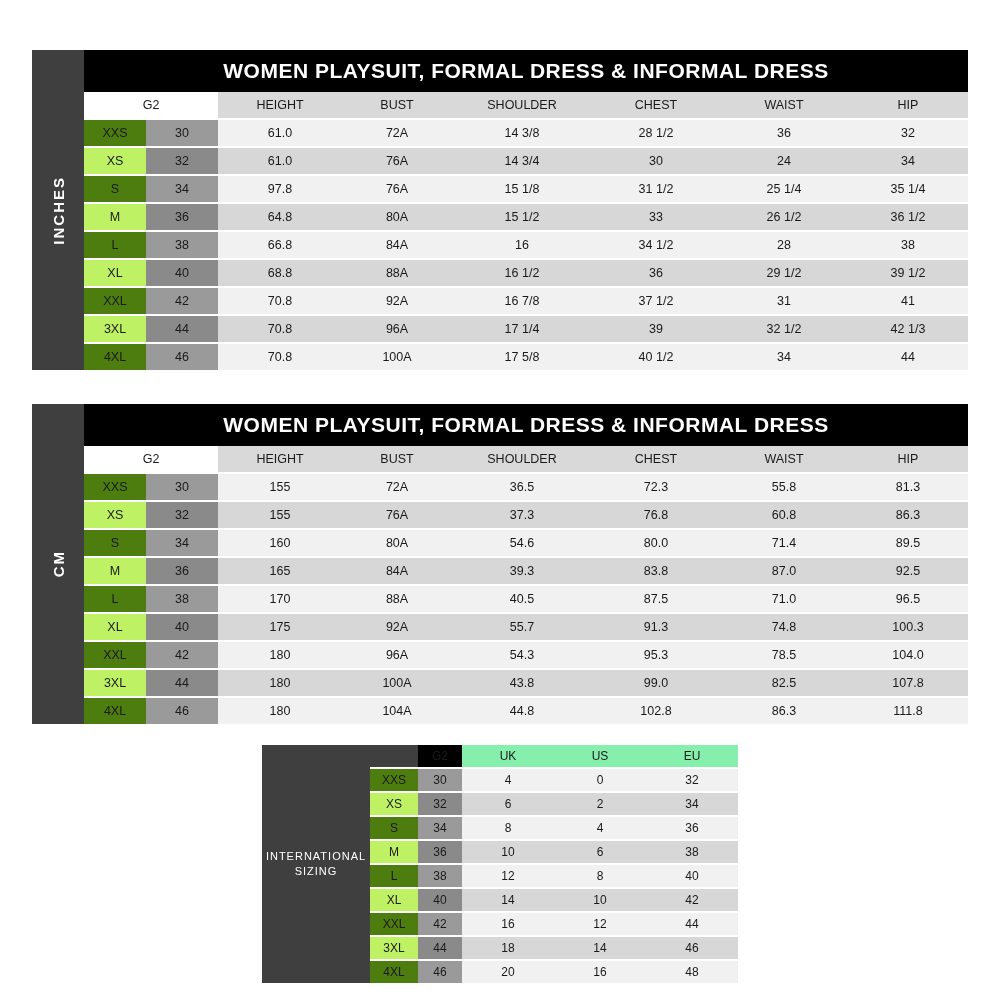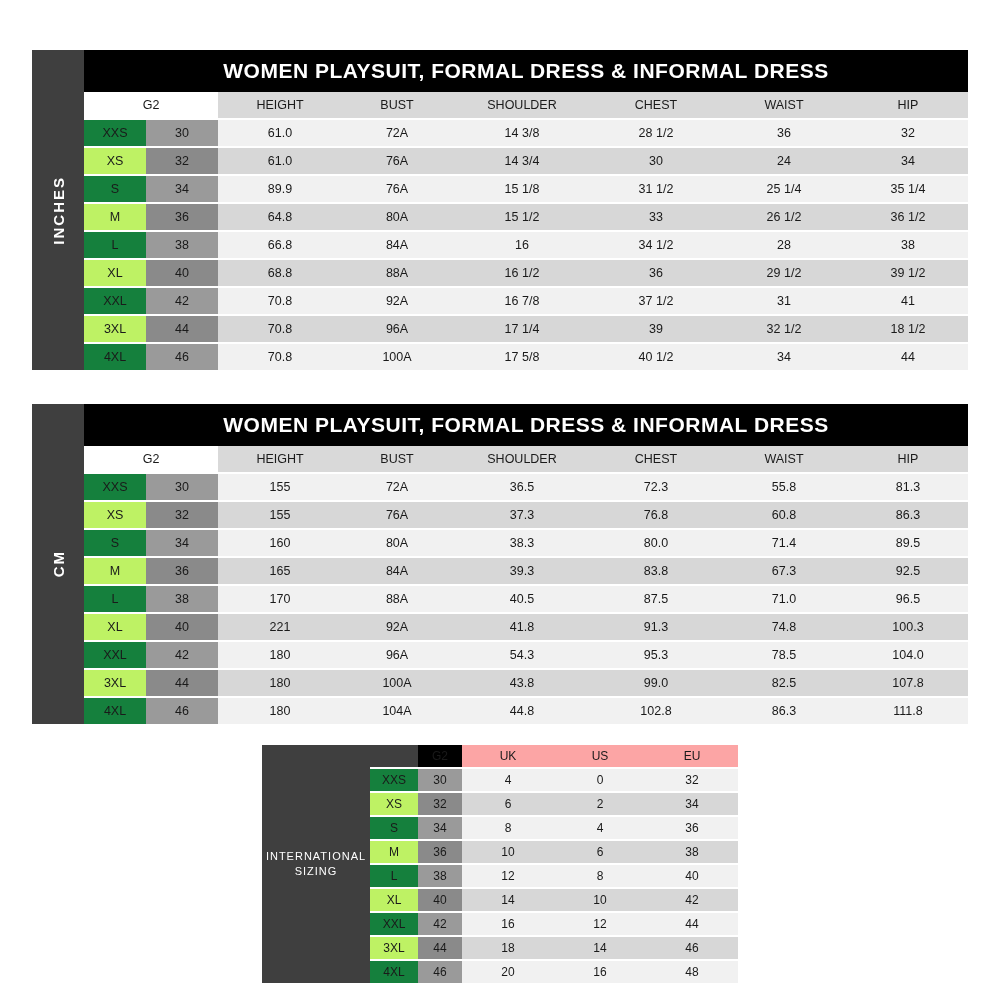--- a/index.html
+++ b/index.html
@@ -95,21 +95,21 @@
     background: #8c8c8c;
     color: #ffffff;
     font-size: 12px;
     font-weight: bold;
     border-left: 2px solid #ffffff;
   }
   
   .c-data { border-left: 2px solid #ffffff; }
   .r-a .c-data { background: #f1f1f1; }
   .r-b .c-data { background: #d7d7d7; }
-  .r-a .c-size { background: #15803d; }
+  .r-a .c-size { background: #4d7c0f; }
   .r-b .c-size { background: #bef264; }
   .r-a .c-g2 { background: #9a9a9a; }
   .r-b .c-g2 { background: #8a8a8a; }
   tr.grid-row td { border-top: 2px solid #ffffff; }
 
   
   #chart-inches { left: 32px; top: 50px; width: 936px; }
   #chart-cm { left: 32px; top: 404px; width: 936px; }
 
   
@@ -140,21 +140,21 @@
     font-size: 12px;
   }
   .intl-hdr-blank { background: #3f3f3f; }
   .intl-hdr-g2 {
     background: #000000;
     color: #ffffff;
     font-weight: bold;
     font-size: 12.5px;
   }
   .intl-hdr-col {
-    background: #fca5a5;
+    background: #86efac;
     color: #111;
     font-weight: bold;
     font-size: 12.5px;
     border-left: 2px solid #ffffff;
   }
   #chart-intl .c-size { font-size: 11px; }
   #chart-intl .c-g2 { font-size: 11px; }
 </style>
 </head>
 <body>
@@ -206,21 +206,21 @@
               <td class="c-data">61.0</td>
               <td class="c-data">76A</td>
               <td class="c-data">14 3/4</td>
               <td class="c-data">30</td>
               <td class="c-data">24</td>
               <td class="c-data">34</td>
             </tr>
             <tr class="grid-row r-a">
               <td class="c-size">S</td>
               <td class="c-g2">34</td>
-              <td class="c-data">89.9</td>
+              <td class="c-data">97.8</td>
               <td class="c-data">76A</td>
               <td class="c-data">15 1/8</td>
               <td class="c-data">31 1/2</td>
               <td class="c-data">25 1/4</td>
               <td class="c-data">35 1/4</td>
             </tr>
             <tr class="grid-row r-b">
               <td class="c-size">M</td>
               <td class="c-g2">36</td>
               <td class="c-data">64.8</td>
@@ -261,21 +261,21 @@
               <td class="c-data">41</td>
             </tr>
             <tr class="grid-row r-b">
               <td class="c-size">3XL</td>
               <td class="c-g2">44</td>
               <td class="c-data">70.8</td>
               <td class="c-data">96A</td>
               <td class="c-data">17 1/4</td>
               <td class="c-data">39</td>
               <td class="c-data">32 1/2</td>
-              <td class="c-data">18 1/2</td>
+              <td class="c-data">42 1/3</td>
             </tr>
             <tr class="grid-row r-a">
               <td class="c-size">4XL</td>
               <td class="c-g2">46</td>
               <td class="c-data">70.8</td>
               <td class="c-data">100A</td>
               <td class="c-data">17 5/8</td>
               <td class="c-data">40 1/2</td>
               <td class="c-data">34</td>
               <td class="c-data">44</td>
@@ -332,51 +332,51 @@
               <td class="c-data">37.3</td>
               <td class="c-data">76.8</td>
               <td class="c-data">60.8</td>
               <td class="c-data">86.3</td>
             </tr>
             <tr class="grid-row r-a">
               <td class="c-size">S</td>
               <td class="c-g2">34</td>
               <td class="c-data">160</td>
               <td class="c-data">80A</td>
-              <td class="c-data">38.3</td>
+              <td class="c-data">54.6</td>
               <td class="c-data">80.0</td>
               <td class="c-data">71.4</td>
               <td class="c-data">89.5</td>
             </tr>
             <tr class="grid-row r-b">
               <td class="c-size">M</td>
               <td class="c-g2">36</td>
               <td class="c-data">165</td>
               <td class="c-data">84A</td>
               <td class="c-data">39.3</td>
               <td class="c-data">83.8</td>
-              <td class="c-data">67.3</td>
+              <td class="c-data">87.0</td>
               <td class="c-data">92.5</td>
             </tr>
             <tr class="grid-row r-a">
               <td class="c-size">L</td>
               <td class="c-g2">38</td>
               <td class="c-data">170</td>
               <td class="c-data">88A</td>
               <td class="c-data">40.5</td>
               <td class="c-data">87.5</td>
               <td class="c-data">71.0</td>
               <td class="c-data">96.5</td>
             </tr>
             <tr class="grid-row r-b">
               <td class="c-size">XL</td>
               <td class="c-g2">40</td>
-              <td class="c-data">221</td>
+              <td class="c-data">175</td>
               <td class="c-data">92A</td>
-              <td class="c-data">41.8</td>
+              <td class="c-data">55.7</td>
               <td class="c-data">91.3</td>
               <td class="c-data">74.8</td>
               <td class="c-data">100.3</td>
             </tr>
             <tr class="grid-row r-a">
               <td class="c-size">XXL</td>
               <td class="c-g2">42</td>
               <td class="c-data">180</td>
               <td class="c-data">96A</td>
               <td class="c-data">54.3</td>

